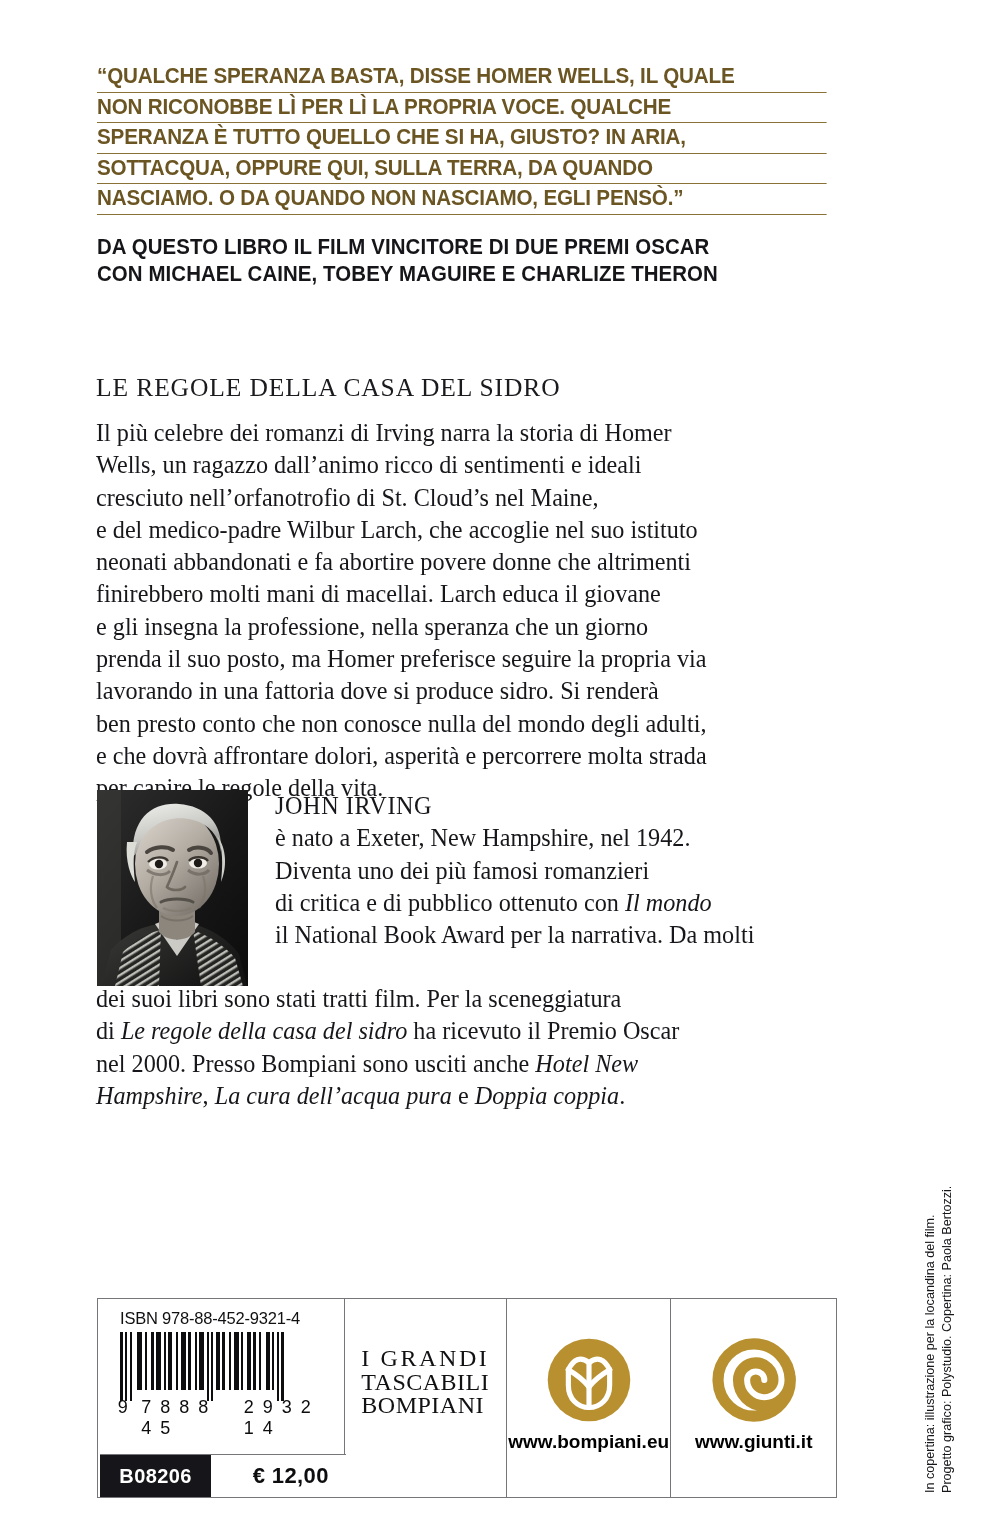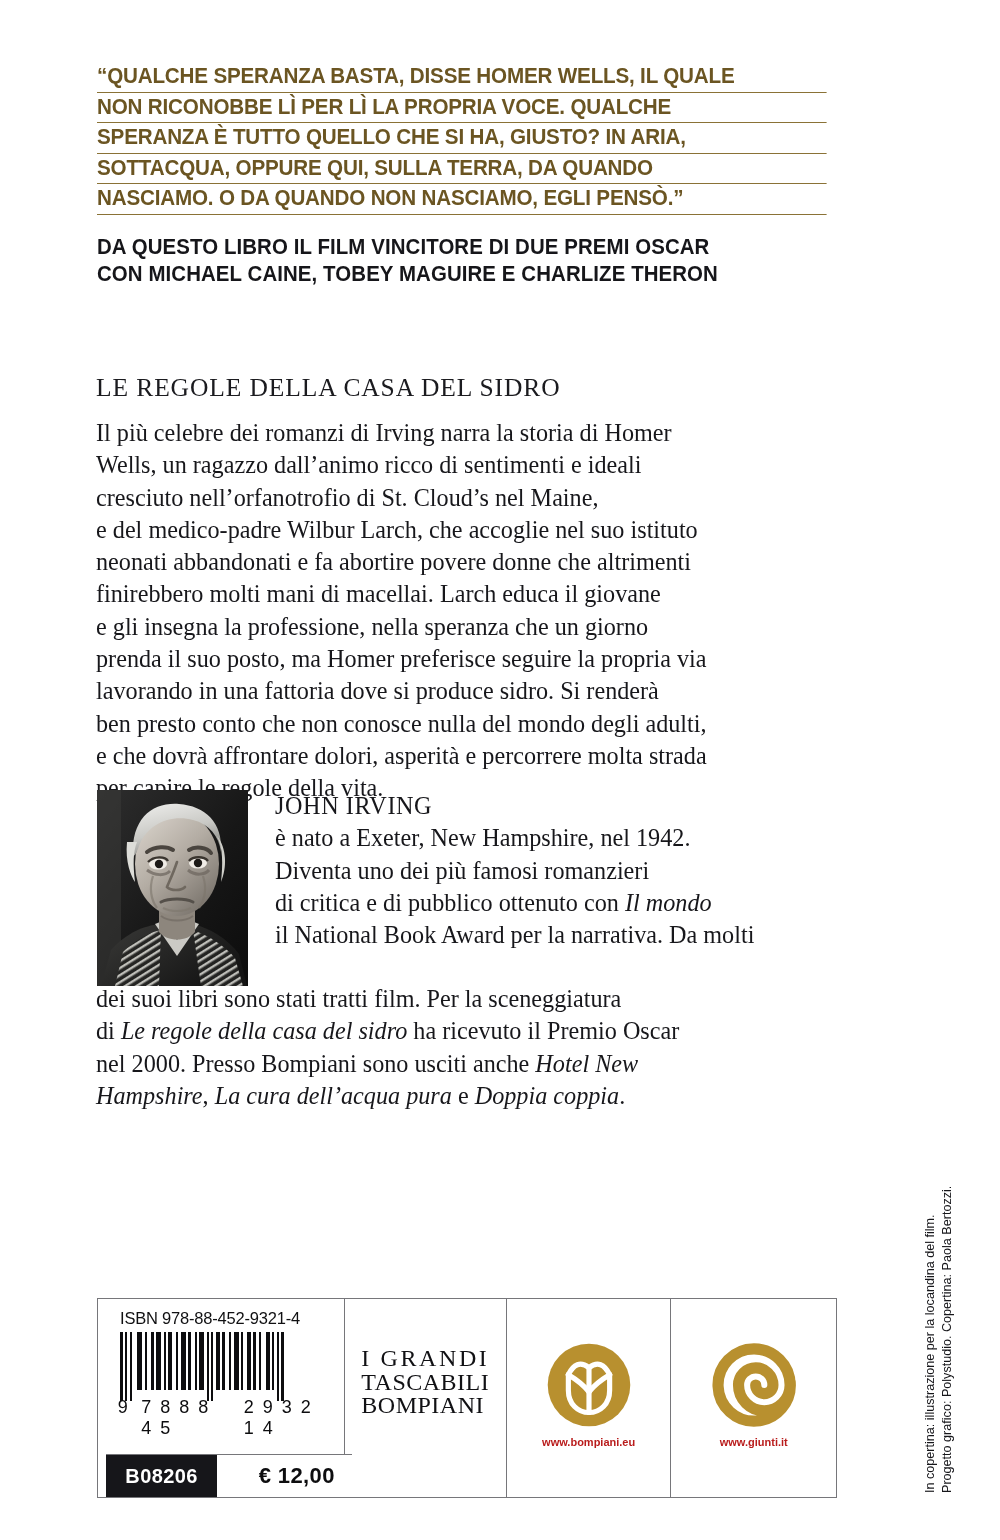--- a/index.html
+++ b/index.html
@@ -193,21 +193,21 @@
     font-size: 18px;
     color: #0d0d0f;
   }
   .digits span { display: inline-block; }
   .d-lead { width: 16px; text-align: center; }
   .d-grp { display: flex; }
   .d-grp span { width: 19px; text-align: center; }
   .d-sp { width: 9px; }
   .price-row {
     position: absolute;
-    left: 8px;
+    left: 2px;
     bottom: 0;
     width: 100%;
     height: 43px;
     display: flex;
     border-top: 1.5px solid #76767a;
     box-sizing: border-box;
   }
   .code-cell {
     width: 50%;
     background: #16161a;
@@ -261,22 +261,22 @@
     align-items: center;
     justify-content: center;
     padding-bottom: 6px;
     box-sizing: border-box;
   }
   .logo-mark { width: 86px; height: 86px; }
   .logo-url {
     margin-top: 8px;
     font-family: "Liberation Sans", sans-serif;
     font-weight: bold;
-    font-size: 11px;
-    color: #b91c1c;
+    font-size: 19px;
+    color: #000000;
     white-space: nowrap;
   }
 </style>
 </head>
 <body>
 
 <div class="quote-block">
   <div class="quote-line">“QUALCHE SPERANZA BASTA, DISSE HOMER WELLS, IL QUALE</div>
   <div class="quote-line">NON RICONOBBE LÌ PER LÌ LA PROPRIA VOCE. QUALCHE</div>
   <div class="quote-line">SPERANZA È TUTTO QUELLO CHE SI HA, GIUSTO? IN ARIA,</div>

